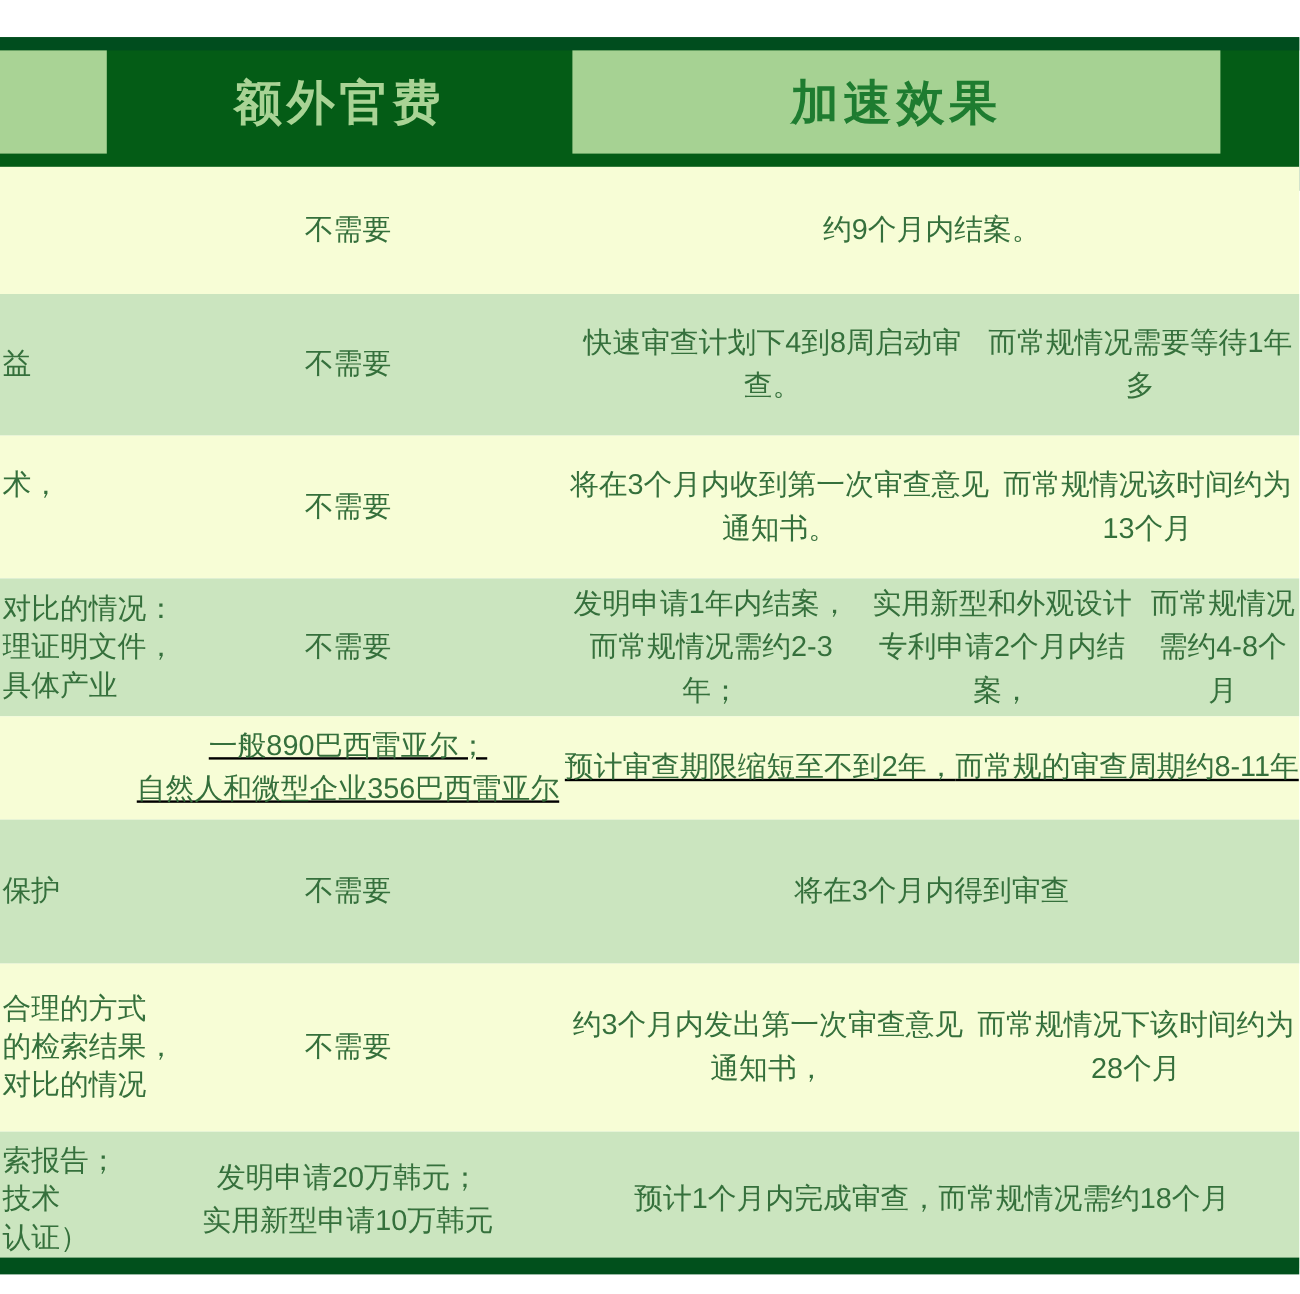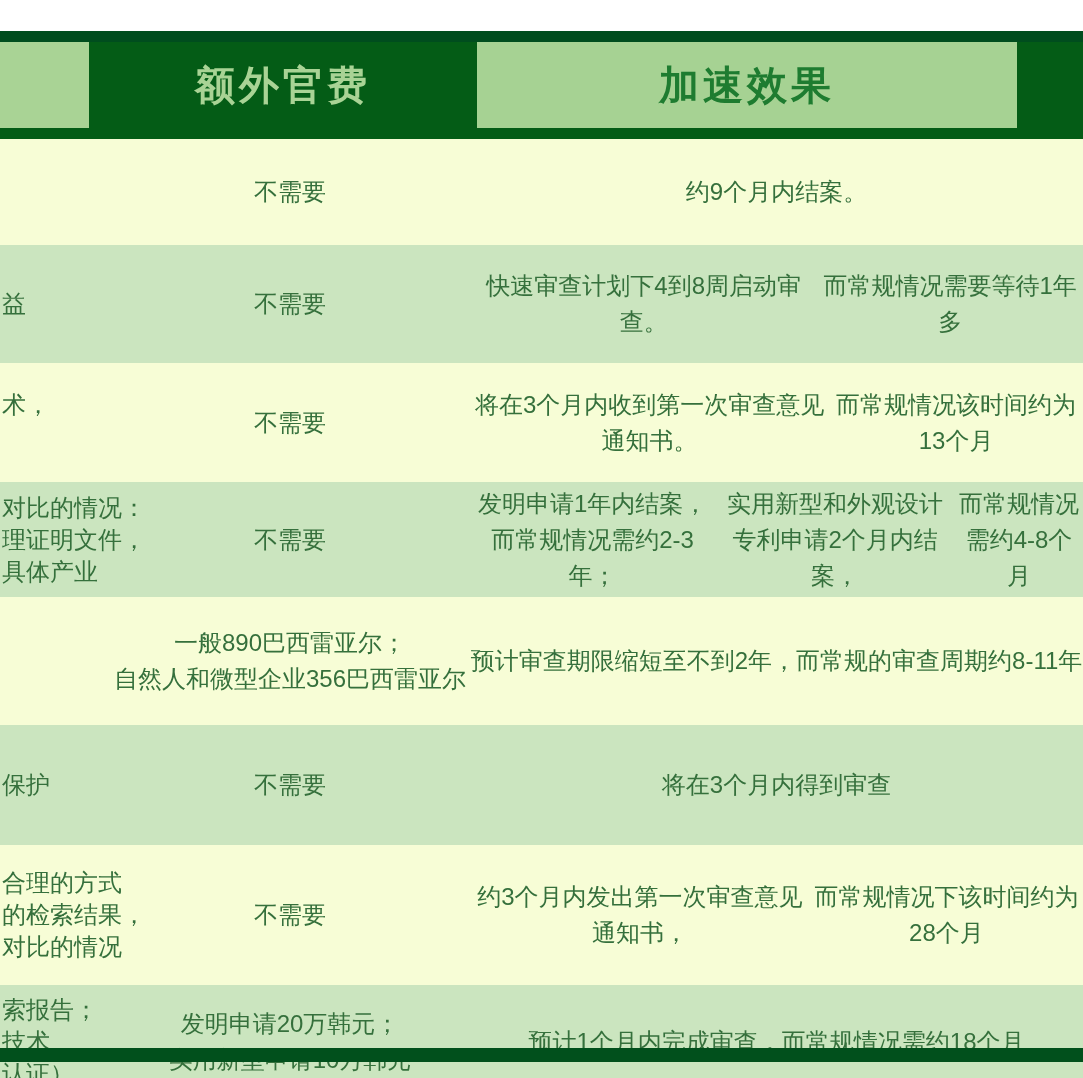--- a/index.html
+++ b/index.html
@@ -104,21 +104,21 @@
         </div>
         <div class="cell col-fee">
           <span class="line">不需要</span>
         </div>
         <div class="cell col-effect">
           <span class="line">发明申请1年内结案，而常规情况需约2-3年；</span>
           <span class="line">实用新型和外观设计专利申请2个月内结案，</span>
           <span class="line">而常规情况需约4-8个月</span>
         </div>
       </div>
-      <div class="row pale" style="height: 128px;">
+      <div class="row pale" style="height: 86px; text-decoration: underline;">
         <div class="cell col-country"></div>
         <div class="cell col-fee">
           <span class="line">一般890巴西雷亚尔；</span>
           <span class="line">自然人和微型企业356巴西雷亚尔</span>
         </div>
         <div class="cell col-effect">
           <span class="line">预计审查期限缩短至不到2年，</span>
           <span class="line">而常规的审查周期约8-11年</span>
         </div>
       </div>

